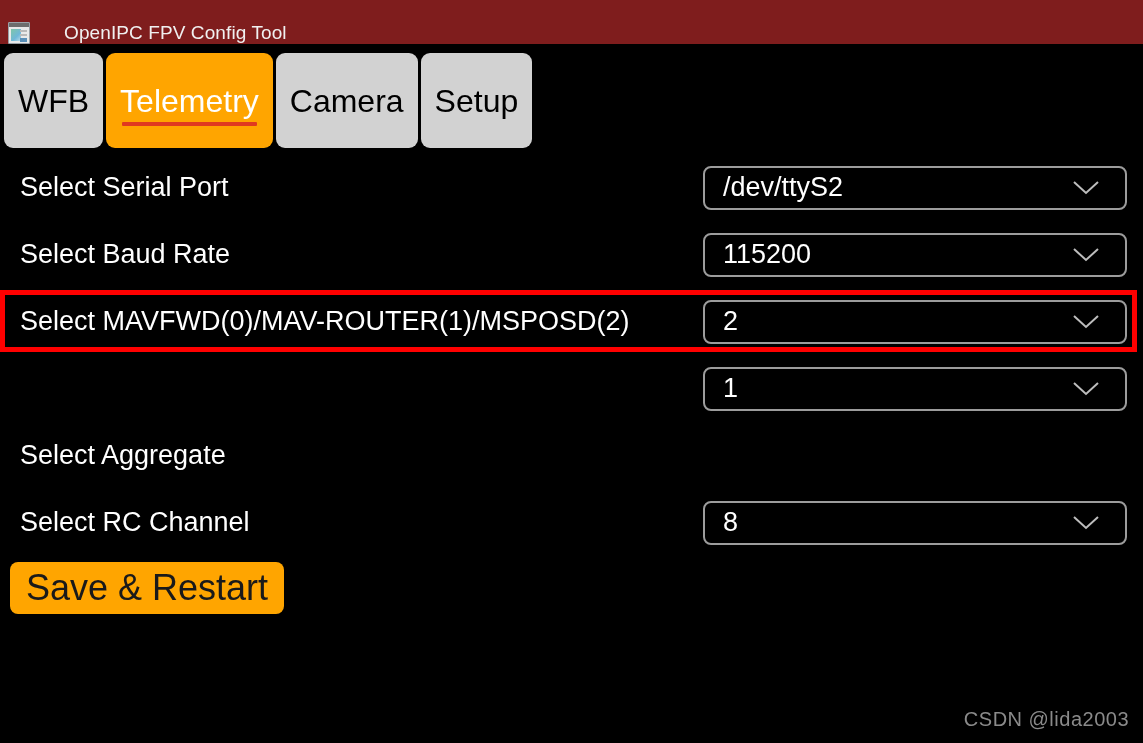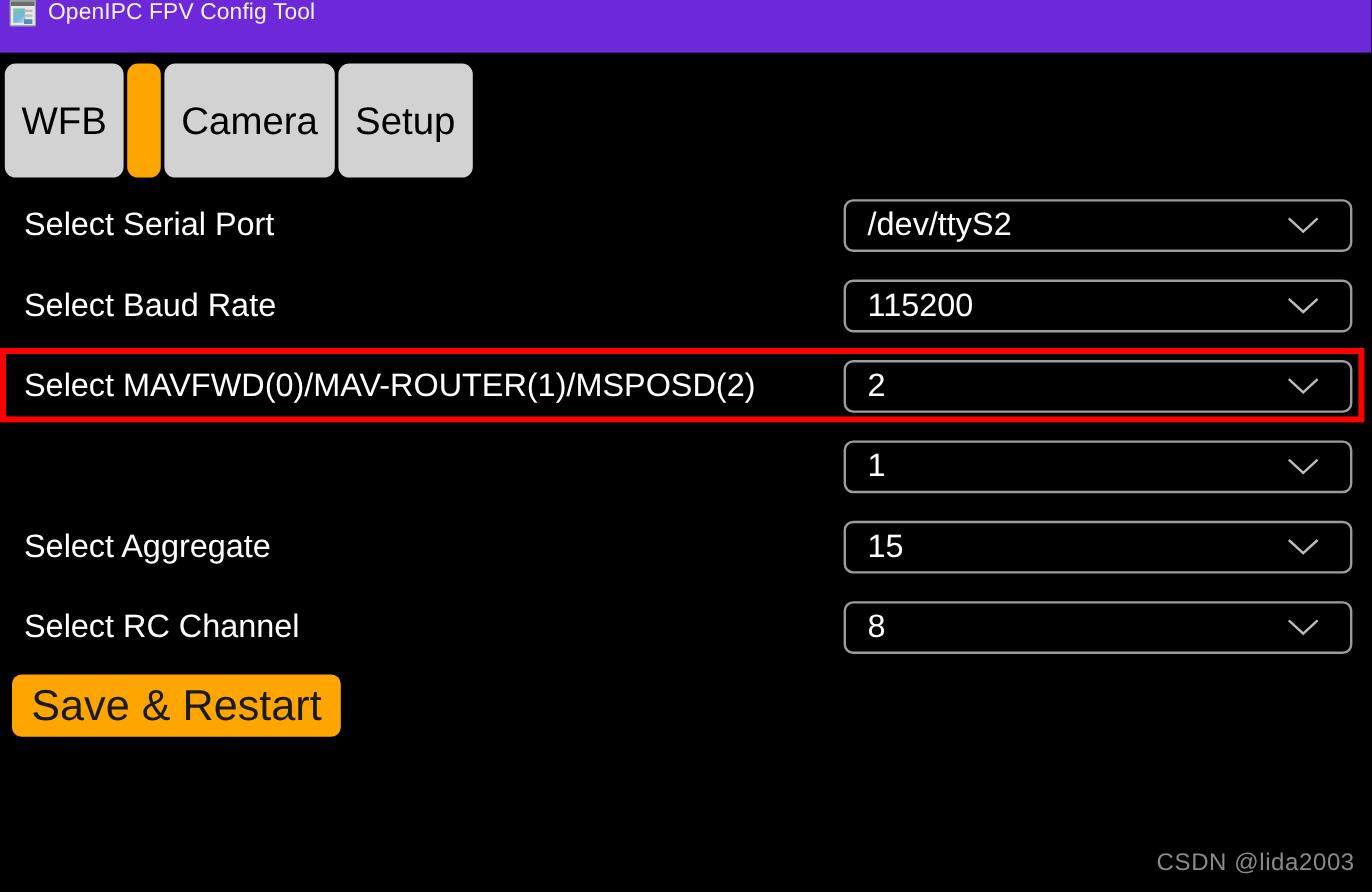--- a/index.html
+++ b/index.html
@@ -12,25 +12,26 @@
     height: 743px;
     overflow: hidden;
     font-family: "Liberation Sans", sans-serif;
     color: #ffffff;
     position: relative;
   }
 
   
   #titlebar {
     height: 44px;
-    background: #6d28d9;
-    display: flex;
-    align-items: flex-start;
+    background: #7f1d1d;
+    display: flex;
+    align-items: flex-end;
     padding-left: 8px;
     box-sizing: border-box;
+    gap: 24px;
   }
   #app-icon {
     width: 22px;
     height: 22px;
     flex: 0 0 22px;
     position: relative;
     border: 1px solid #9aa0a6;
     box-sizing: border-box;
     background: #e9e9e9;
     border-radius: 1px;
@@ -214,20 +215,21 @@
     <div class="ic-line l3"></div>
   </div>
   <div id="title-text">OpenIPC FPV Config Tool</div>
 </div>
 
 <div id="tabbar">
   <div class="tab inactive">
     <span class="tab-label">WFB</span>
   </div>
   <div class="tab active">
+    <span class="tab-label">Telemetry</span>
     <span class="tab-underline"></span>
   </div>
   <div class="tab inactive">
     <span class="tab-label">Camera</span>
   </div>
   <div class="tab inactive">
     <span class="tab-label">Setup</span>
   </div>
 </div>
 
@@ -280,28 +282,20 @@
         <svg width="26" height="14" viewBox="0 0 26 14">
             <polyline points="1,1 13,12 25,1" fill="none" stroke="#bdbdbd" stroke-width="2"></polyline>
           </svg>
       </span>
     </div>
   </div>
 
   <div class="row">
     <span class="label">Select Aggregate</span>
     <span class="spacer"></span>
-    <div class="select">
-      <span class="value">15</span>
-      <span class="chev">
-        <svg width="26" height="14" viewBox="0 0 26 14">
-            <polyline points="1,1 13,12 25,1" fill="none" stroke="#bdbdbd" stroke-width="2"></polyline>
-          </svg>
-      </span>
-    </div>
   </div>
 
   <div class="row">
     <span class="label">Select RC Channel</span>
     <span class="spacer"></span>
     <div class="select">
       <span class="value">8</span>
       <span class="chev">
         <svg width="26" height="14" viewBox="0 0 26 14">
             <polyline points="1,1 13,12 25,1" fill="none" stroke="#bdbdbd" stroke-width="2"></polyline>

